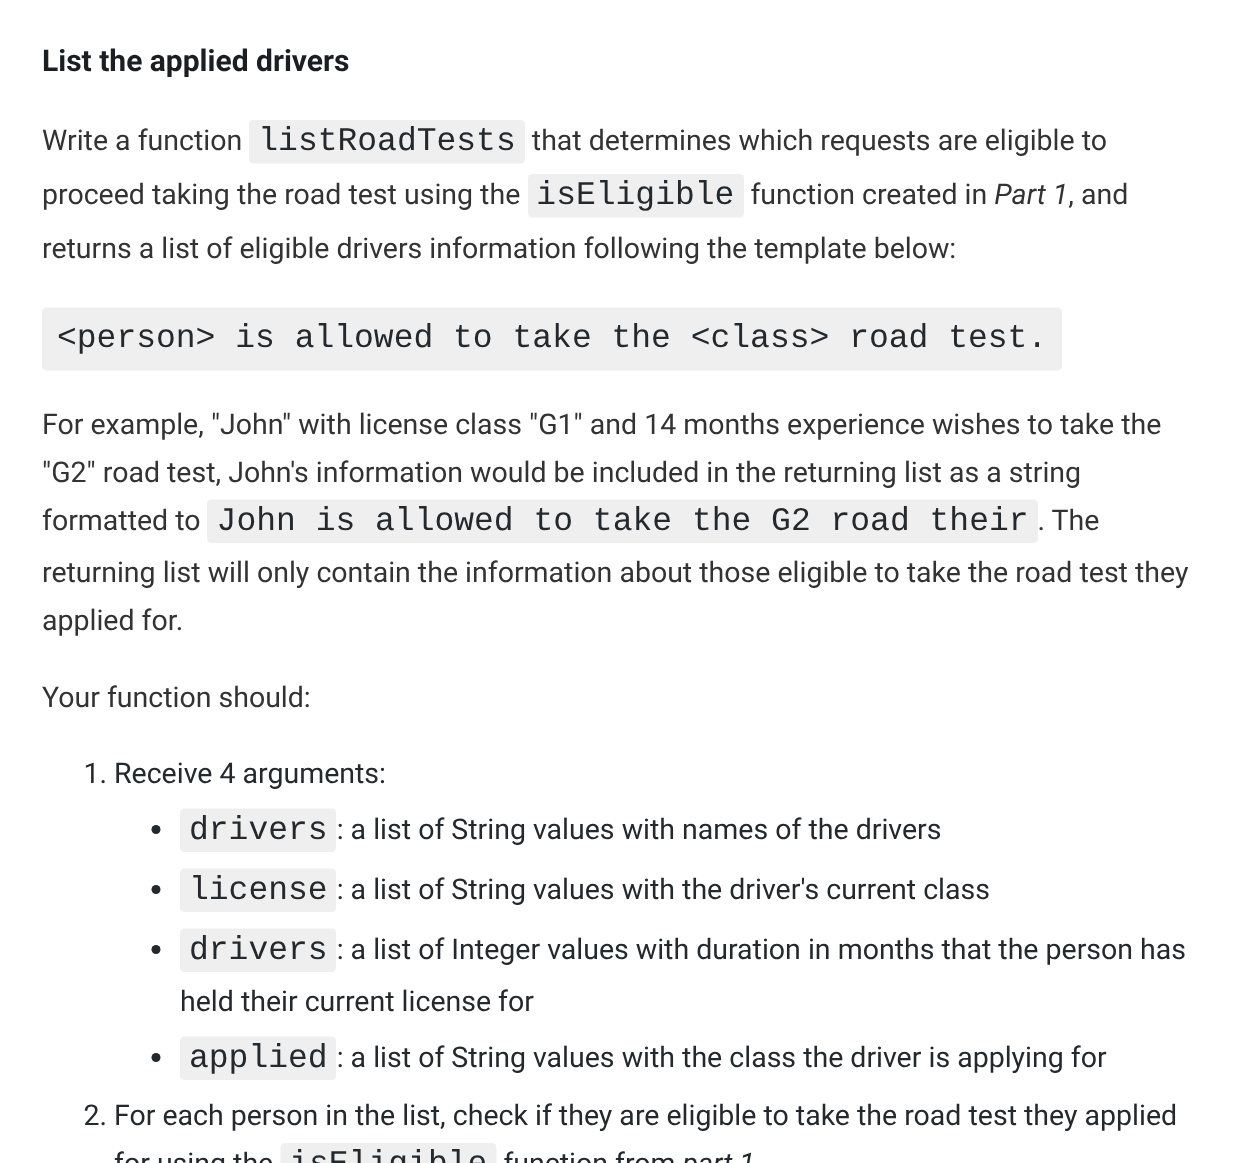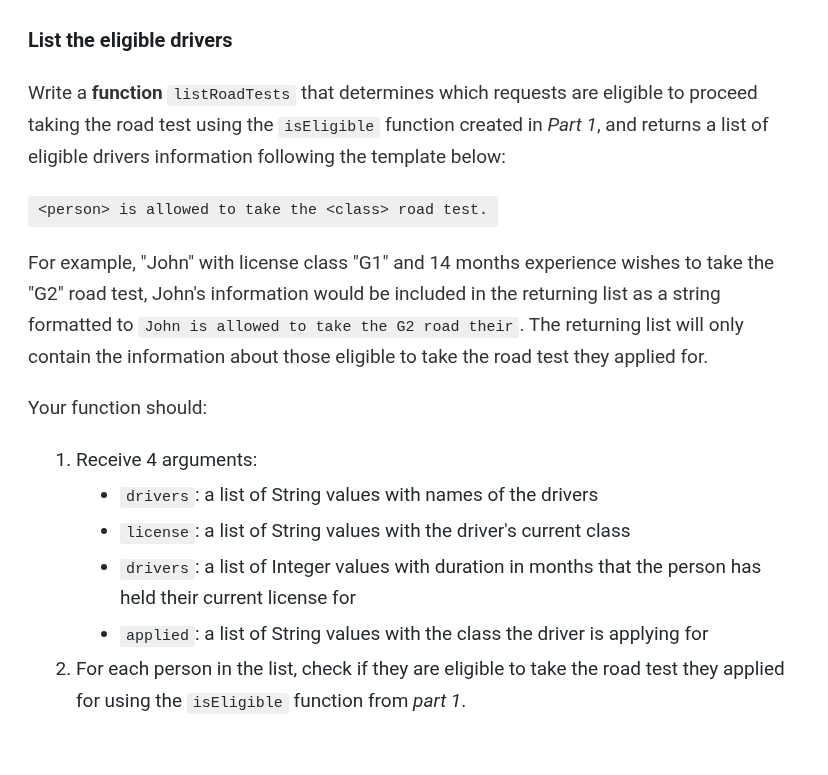--- a/index.html
+++ b/index.html
@@ -20,28 +20,28 @@
       font-size: 20px;
       font-weight: 700;
       margin-bottom: 20px;
       color: #1b1f23;
     }
     p {
       margin-bottom: 20px;
       color: #333;
     }
     .bold {
-      font-weight: 700;
+      font-weight: 400;
     }
     .italic {
       font-style: italic;
     }
     code {
       font-family: "SFMono-Regular", Consolas, "Liberation Mono", Menlo, monospace;
-      font-size: 15px;
+      font-size: 22px;
       background-color: #efefef;
       padding: 2px 6px;
       border-radius: 3px;
       color: #24292e;
     }
     code.block-like {
       display: inline-block;
       padding: 3px 10px;
       margin-top: 4px;
     }
@@ -57,21 +57,21 @@
       padding-left: 44px;
       margin-top: 4px;
     }
     ul > li {
       margin-bottom: 4px;
     }
   </style>
 </head>
 <body>
 
-<h2>List the eligible drivers</h2>
+<h2>List the applied drivers</h2>
 
 <p>
   <span>Write a </span><span class="bold">function</span><span> </span><code>listRoadTests</code><span> that determines which requests are eligible to proceed taking the road test using the </span><code>isEligible</code><span> function created in </span><span class="italic">Part 1</span><span>, and returns a list of eligible drivers information following the template below:</span>
 </p>
 
 <p>
   <code class="block-like">&lt;person&gt; is allowed to take the &lt;class&gt; road test.</code>
 </p>
 
 <p>

